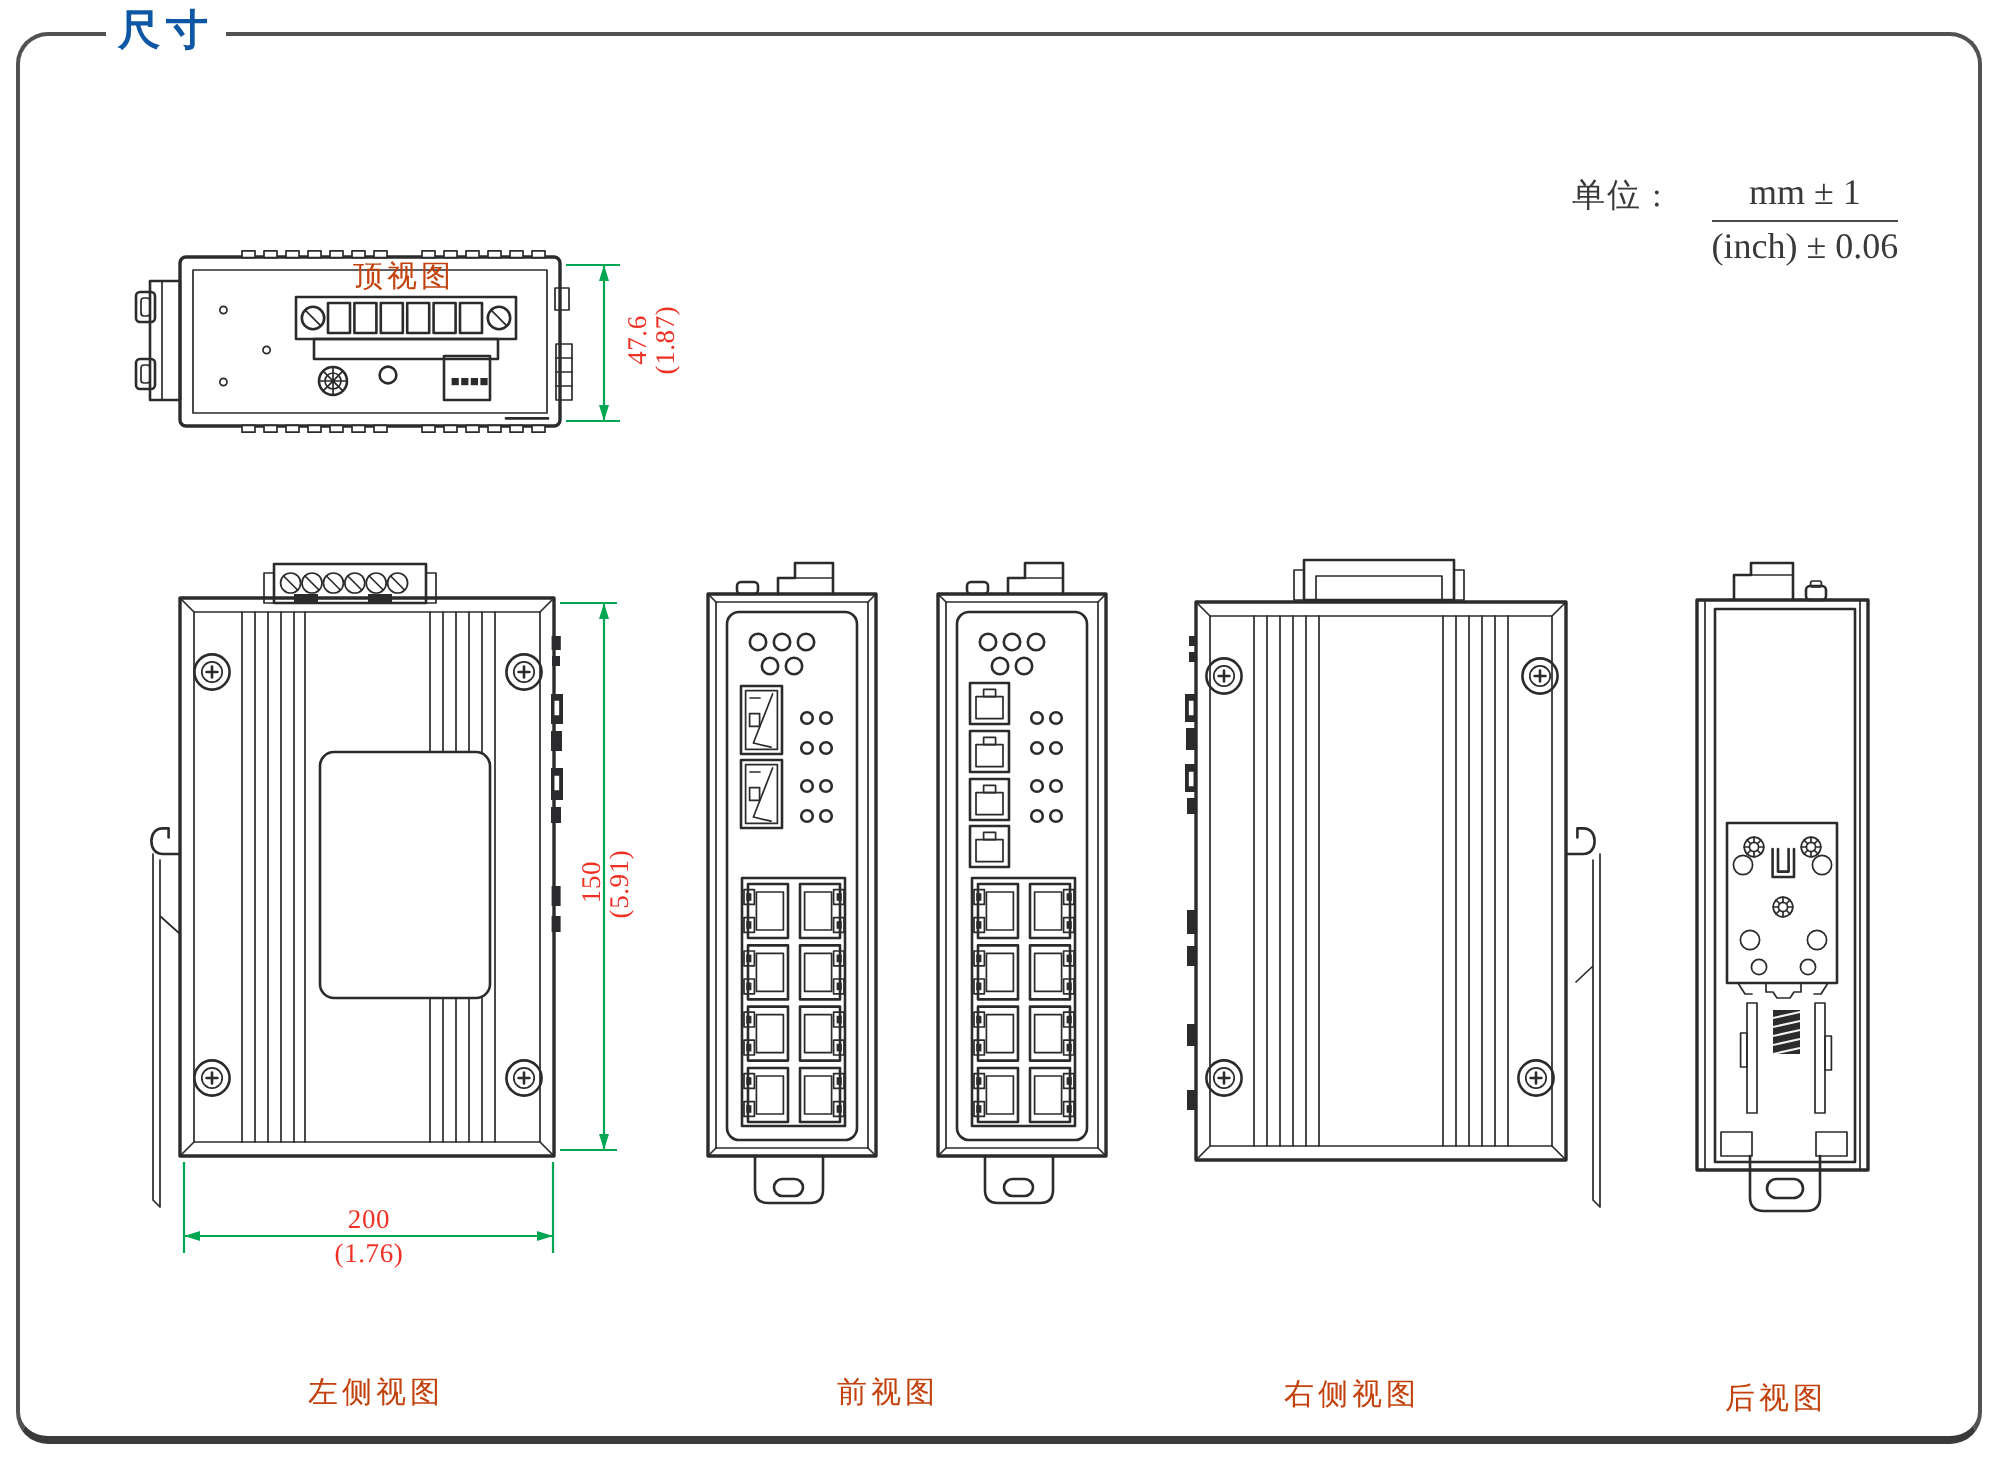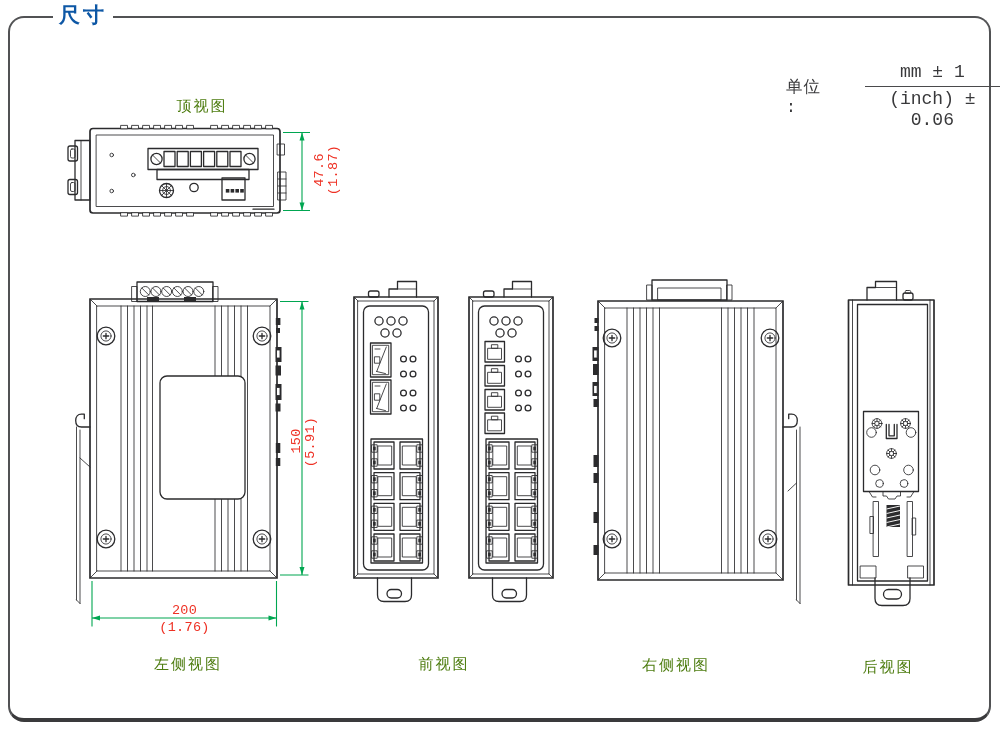--- a/index.html
+++ b/index.html
@@ -1,37 +1,37 @@
 <!DOCTYPE html>
 <html><head>
 <meta charset="utf-8">
 <style>
   html,body{margin:0;padding:0;background:#fff;}
   .stage{position:relative;width:1000px;height:733px;background:#fff;overflow:hidden;
-         font-family:Liberation Mono, monospace;}
+         font-family:Liberation Serif, serif;}
   .frame{position:absolute;left:8px;top:16px;width:979px;height:700px;
          border:2px solid #515254;border-bottom:4.5px solid #3a3a3c;border-radius:16px;}
   svg{position:absolute;left:0;top:0;}
   .ln{fill:none;stroke:#2b2b2d;stroke-width:1.3;stroke-linecap:round;stroke-linejoin:round;}
   .ln2{stroke-width:0.85;}
   .thick{stroke-width:1.7;}
   .fD{fill:#2b2b2d;stroke:none;}
   .wht{fill:#fff;}
   .grn{fill:none;stroke:#00a651;stroke-width:1.1;}
   .grnF{fill:#00a651;stroke:none;}
   .spr{stroke:#f2f2f2;stroke-width:1;fill:none;}
   .title{position:absolute;left:53px;top:1px;font-size:21px;font-weight:bold;color:#0d57a5;
          background:#fff;padding:0 6px;letter-spacing:3px;}
   .unit{position:absolute;left:786px;top:62px;display:flex;align-items:center;gap:24px;color:#39393b;}
   .unit .lbl{font-size:16.5px;letter-spacing:1px;}
-  .frac{display:inline-flex;flex-direction:column;text-align:center;font-size:18px;line-height:1.2;}
+  .frac{display:inline-flex;flex-direction:column;text-align:center;font-size:18px;line-height:1.2;margin-top:24px;}
   .frac .top{padding:0 10px 2px;}
   .frac .bot{border-top:1.5px solid #4a4a4c;padding-top:2px;}
-  .vlabel{position:absolute;transform:translateX(-50%);font-size:15px;color:#4d7c0f;
-          letter-spacing:2px;white-space:nowrap;}
+  .vlabel{position:absolute;transform:translateX(-50%);font-size:15px;color:#c2410c;
+          letter-spacing:2px;white-space:nowrap;margin-top:32px;}
   .dim{position:absolute;color:#ee3124;font-size:13.5px;white-space:nowrap;
        transform:translate(-50%,-50%);letter-spacing:0.3px;}
   .dim.rot{transform:translate(-50%,-50%) rotate(-90deg);}
 </style>
 </head>
 <body>
 
 <div class="stage">
   <div class="frame"></div>
 

